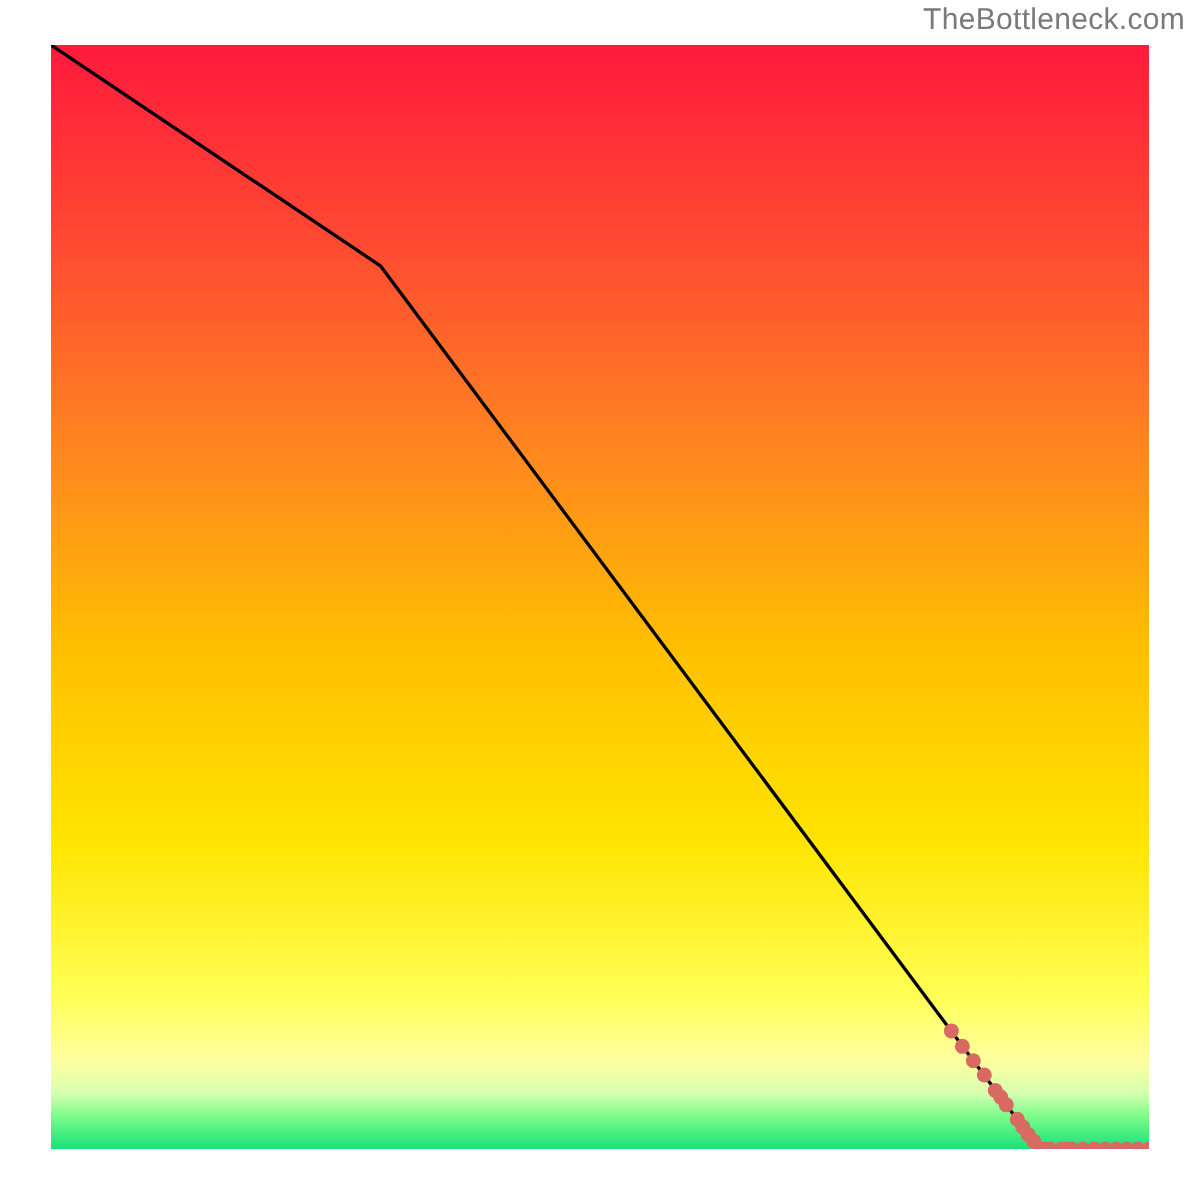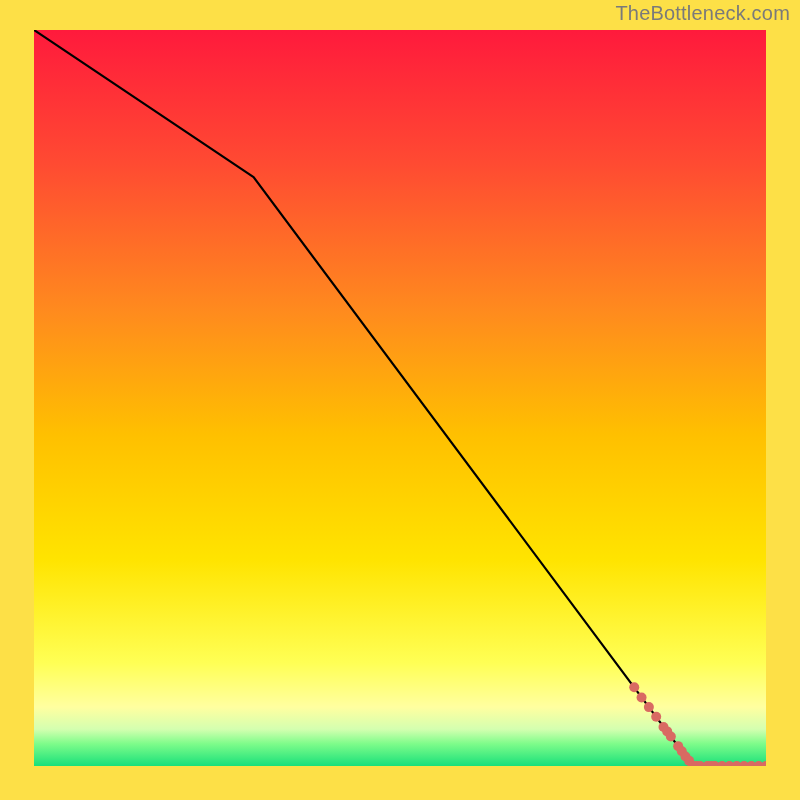--- a/index.html
+++ b/index.html
@@ -8,21 +8,21 @@
     width: 800px;
     height: 800px;
     background: #000;
     font-family: Arial, Helvetica, sans-serif;
     overflow: hidden;
   }
   .frame {
     position: relative;
     width: 800px;
     height: 800px;
-    background: #fde047;
+    background: #ffffff;
   }
   .attribution {
     position: absolute;
     top: 2px;
     right: 10px;
     color: #7a7a7a;
     font-size: 20px;
     font-family: Arial, sans-serif;
     letter-spacing: 0.2px;
   }

